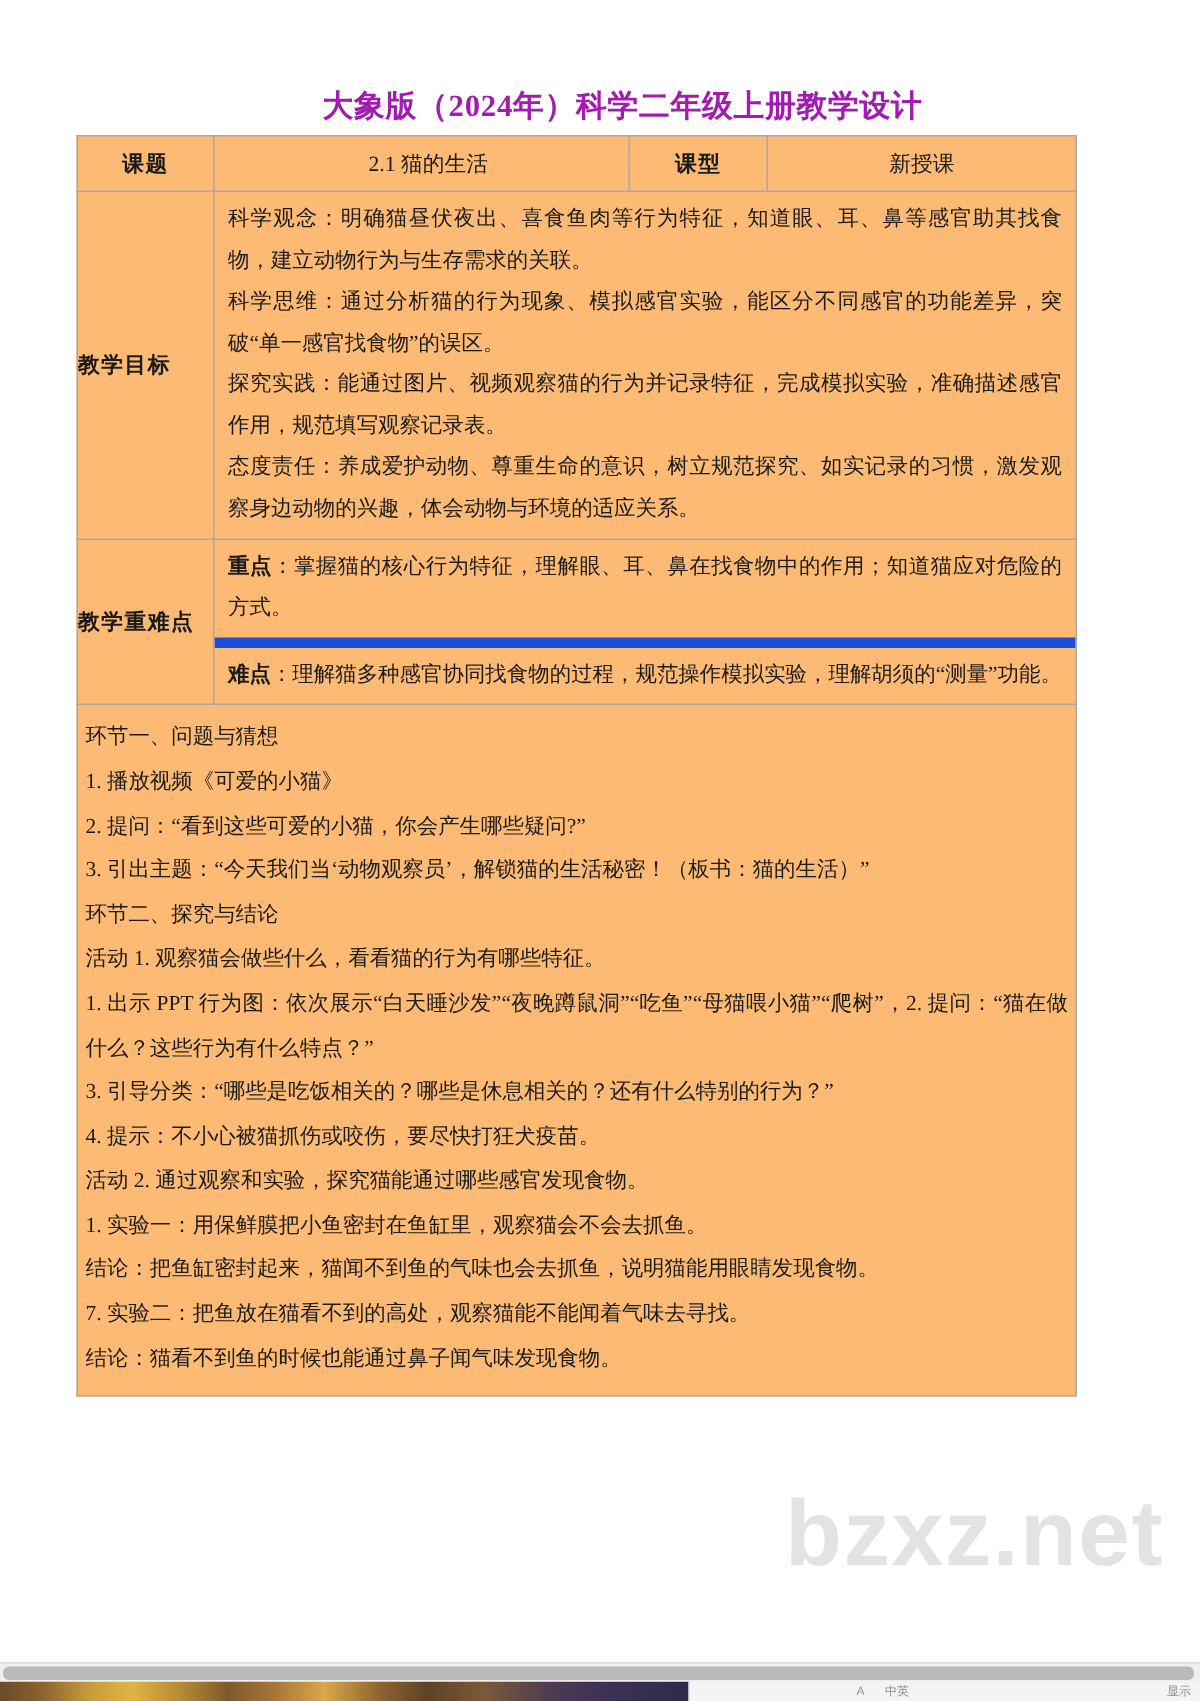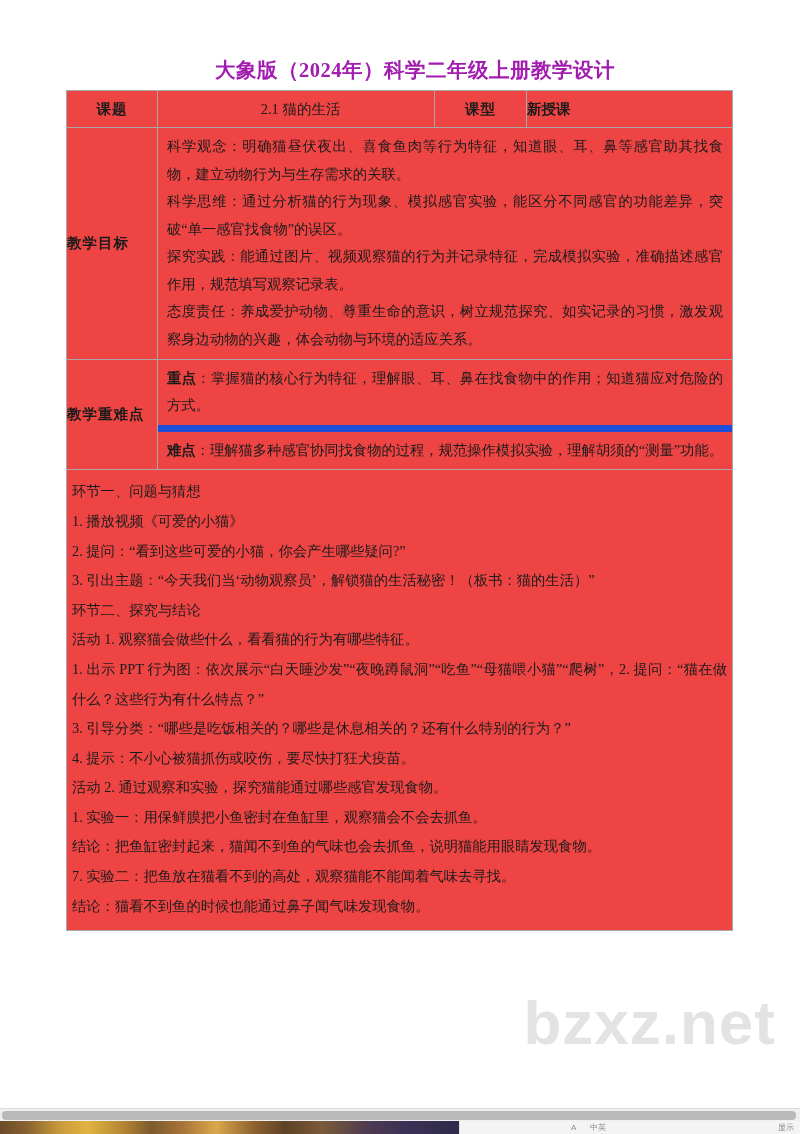--- a/index.html
+++ b/index.html
@@ -51,26 +51,26 @@
     text-align: center;
     font-size: 20.5px;
     font-weight: bold;
     color: #a21caf;
     letter-spacing: 0.5px;
   }
 
   
   #lesson-table {
     position: absolute;
-    left: 66px;
+    left: 51px;
     top: 90px;
     width: 666px;
     border-collapse: collapse;
     table-layout: fixed;
-    background: #ef4444;
+    background: #fdba74;
     z-index: 3;
   }
   #lesson-table td {
     border: 1px solid #a8a8a8;
     padding: 0;
     vertical-align: middle;
     color: #1b1b1b;
   }
 
   .hdr-cell {
@@ -78,22 +78,22 @@
     font-weight: bold;
     font-size: 14.5px;
     letter-spacing: 1px;
   }
   .val-cell {
     font-size: 14.5px;
     padding-left: 9px !important;
     text-align: center;
   }
   .val-cell-center {
-    font-size: 14.5px;
-    font-weight: bold;
+    text-align: center;
+    font-size: 14.5px;
   }
 
   .row-title td { height: 36px; }
 
   
   .block {
     padding: 5px 9px 5px 9px;
     font-size: 14.3px;
     line-height: 1.93;
     text-align: justify;

